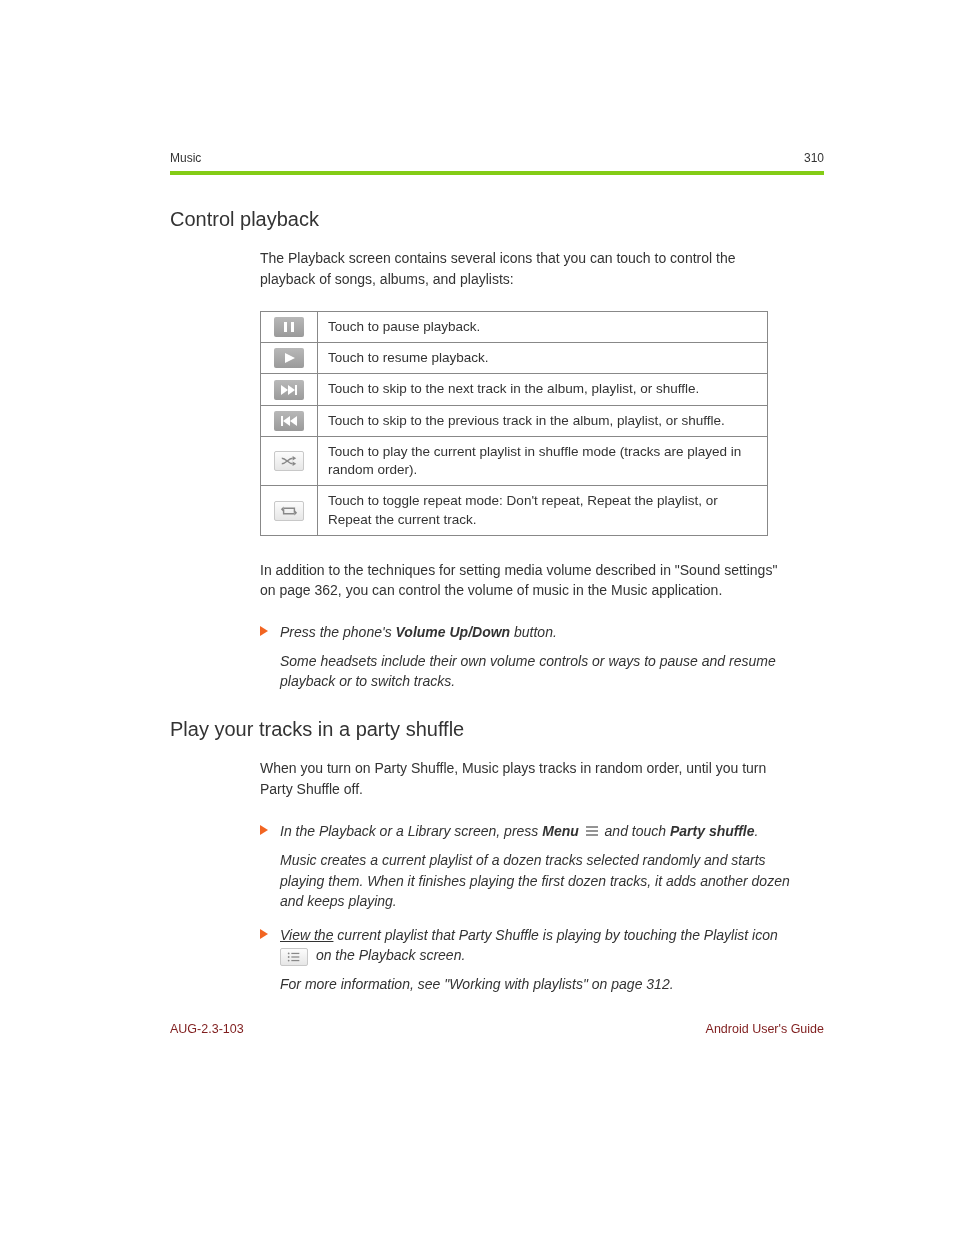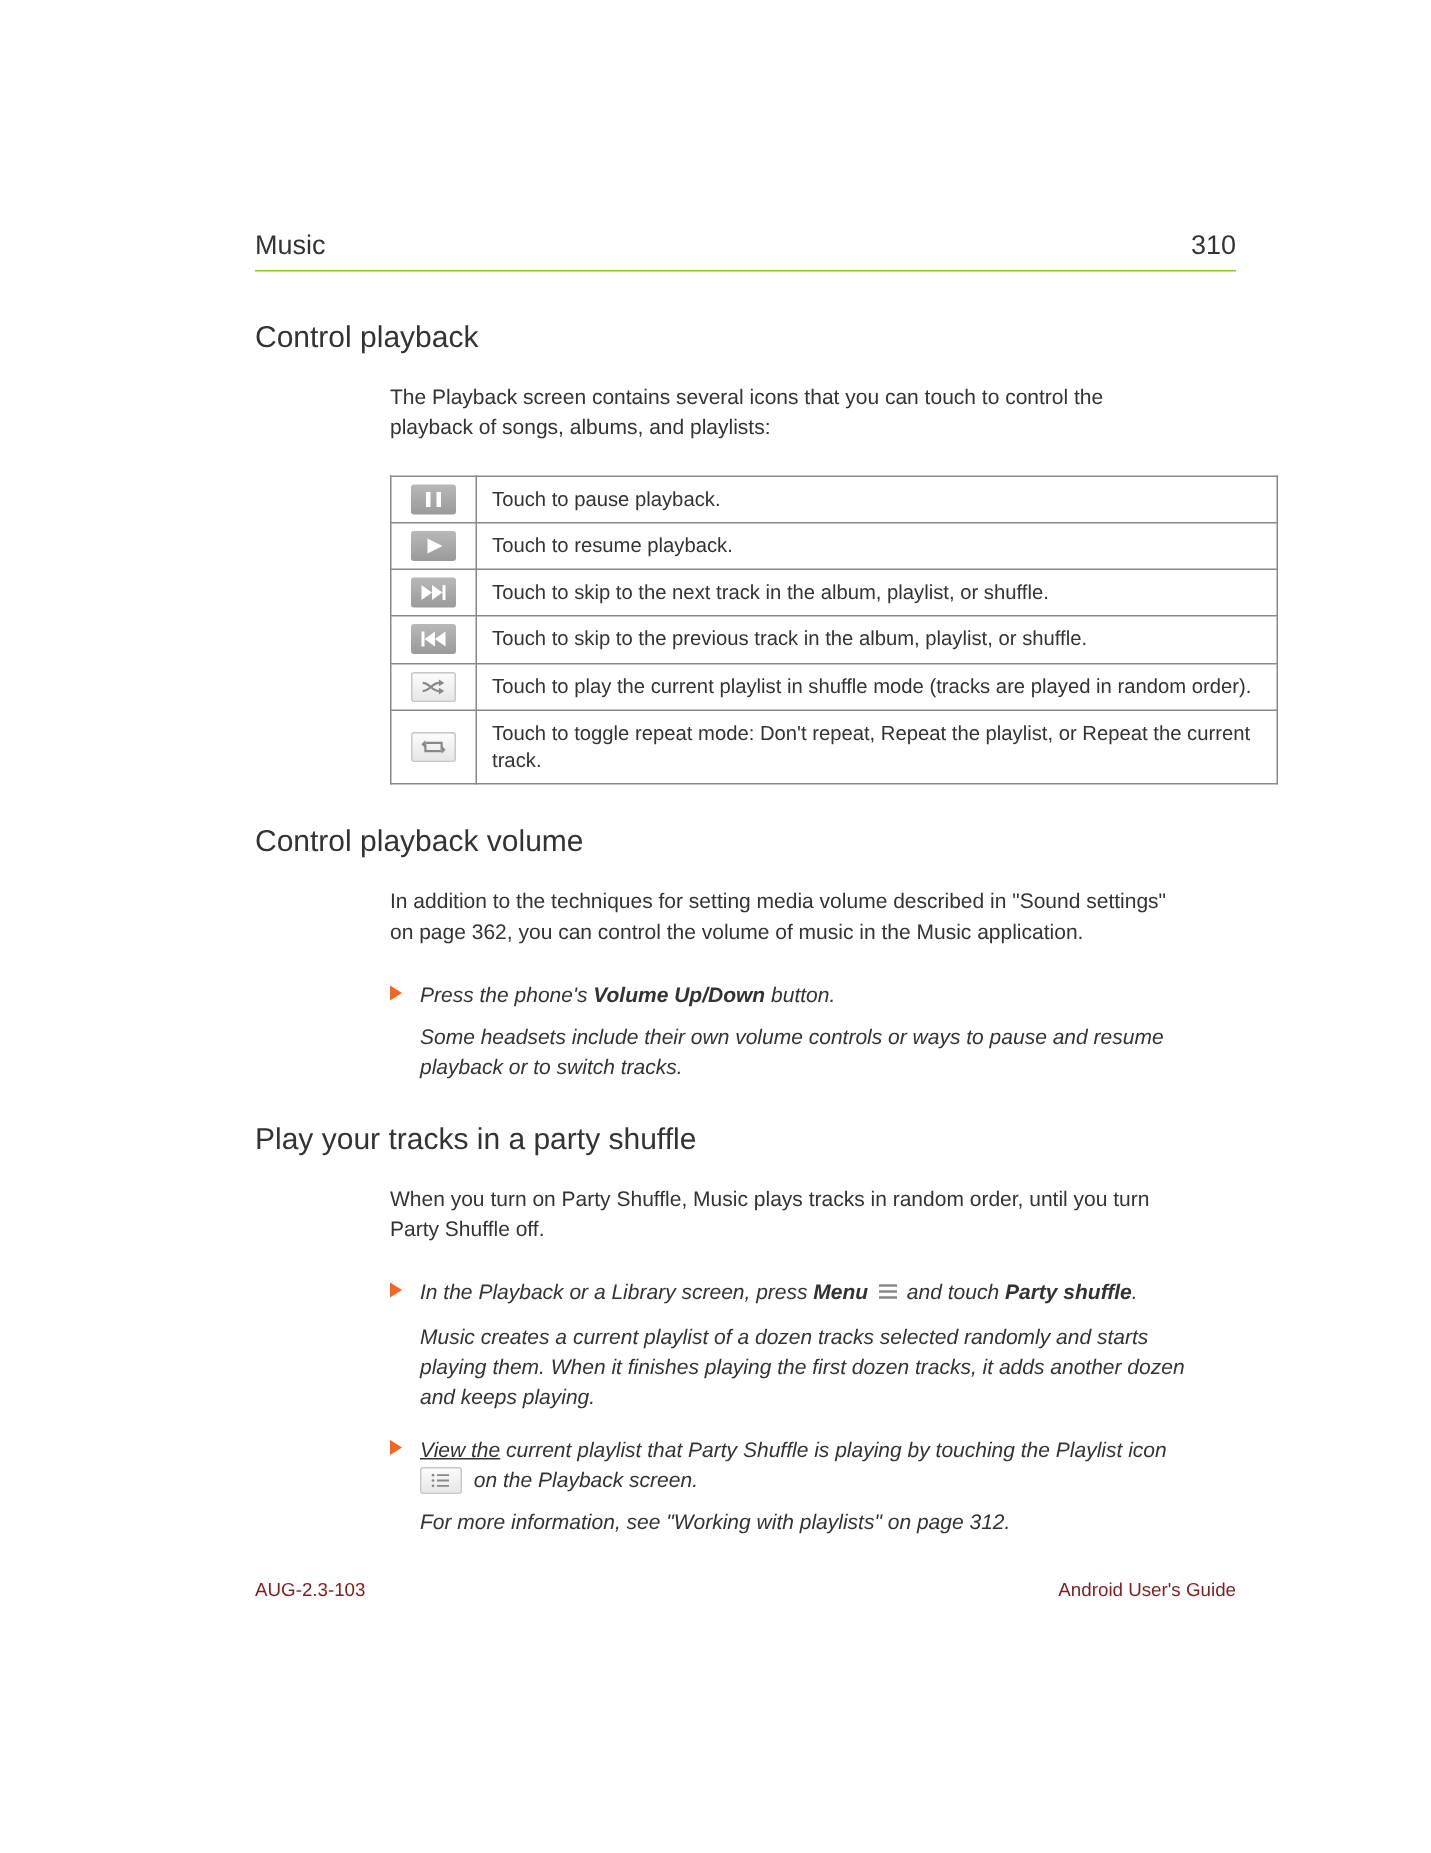--- a/index.html
+++ b/index.html
@@ -14,39 +14,39 @@
   .page {
     width: 954px;
     min-height: 1235px;
     padding: 150px 130px 40px 170px;
     box-sizing: border-box;
     position: relative;
   }
   .top-header {
     display: flex;
     justify-content: space-between;
-    font-size: 18px;
+    font-size: 12px;
     color: #333;
-    border-bottom: 1px solid #84cc16;
+    border-bottom: 4px solid #84cc16;
     padding-bottom: 4px;
     margin-bottom: 30px;
   }
   h2.section-heading {
     font-size: 20px;
     font-weight: normal;
     margin: 0 0 14px 0;
   }
   .intro {
     margin: 0 0 22px 90px;
     max-width: 530px;
   }
   table.icon-table {
     border-collapse: collapse;
     margin: 0 0 24px 90px;
-    width: 592px;
+    width: 508px;
     table-layout: fixed;
   }
   table.icon-table td {
     border: 1px solid #888;
     padding: 6px 10px;
     vertical-align: middle;
     font-size: 13.5px;
     line-height: 1.35;
   }
   table.icon-table td.icon-cell {
@@ -200,21 +200,20 @@
             <path d="M21 13 L9 13 L9 8"></path>
             <polygon points="21,10 24,13 21,16" fill="#888" stroke="none" transform="translate(0 -1)"></polygon>
             <polygon points="9,10 6,7 9,4" fill="#888" stroke="none" transform="translate(0 1)"></polygon>
           </svg>
         </span></td>
         <td>Touch to toggle repeat mode: Don't repeat, Repeat the playlist, or Repeat the current track.</td>
       </tr>
     </tbody>
   </table>
 
-  <h2 class="section-heading">Control playback volume</h2>
   <p class="intro">In addition to the techniques for setting media volume described in "Sound settings" on page 362, you can control the volume of music in the Music application.</p>
   <ul class="bullet-list">
     <li>
       <span>Press the phone's </span><b>Volume Up/Down</b><span> button.</span>
       <div class="sub">Some headsets include their own volume controls or ways to pause and resume playback or to switch tracks.</div>
     </li>
   </ul>
 
   <h2 class="section-heading">Play your tracks in a party shuffle</h2>
   <p class="intro">When you turn on Party Shuffle, Music plays tracks in random order, until you turn Party Shuffle off.</p>

